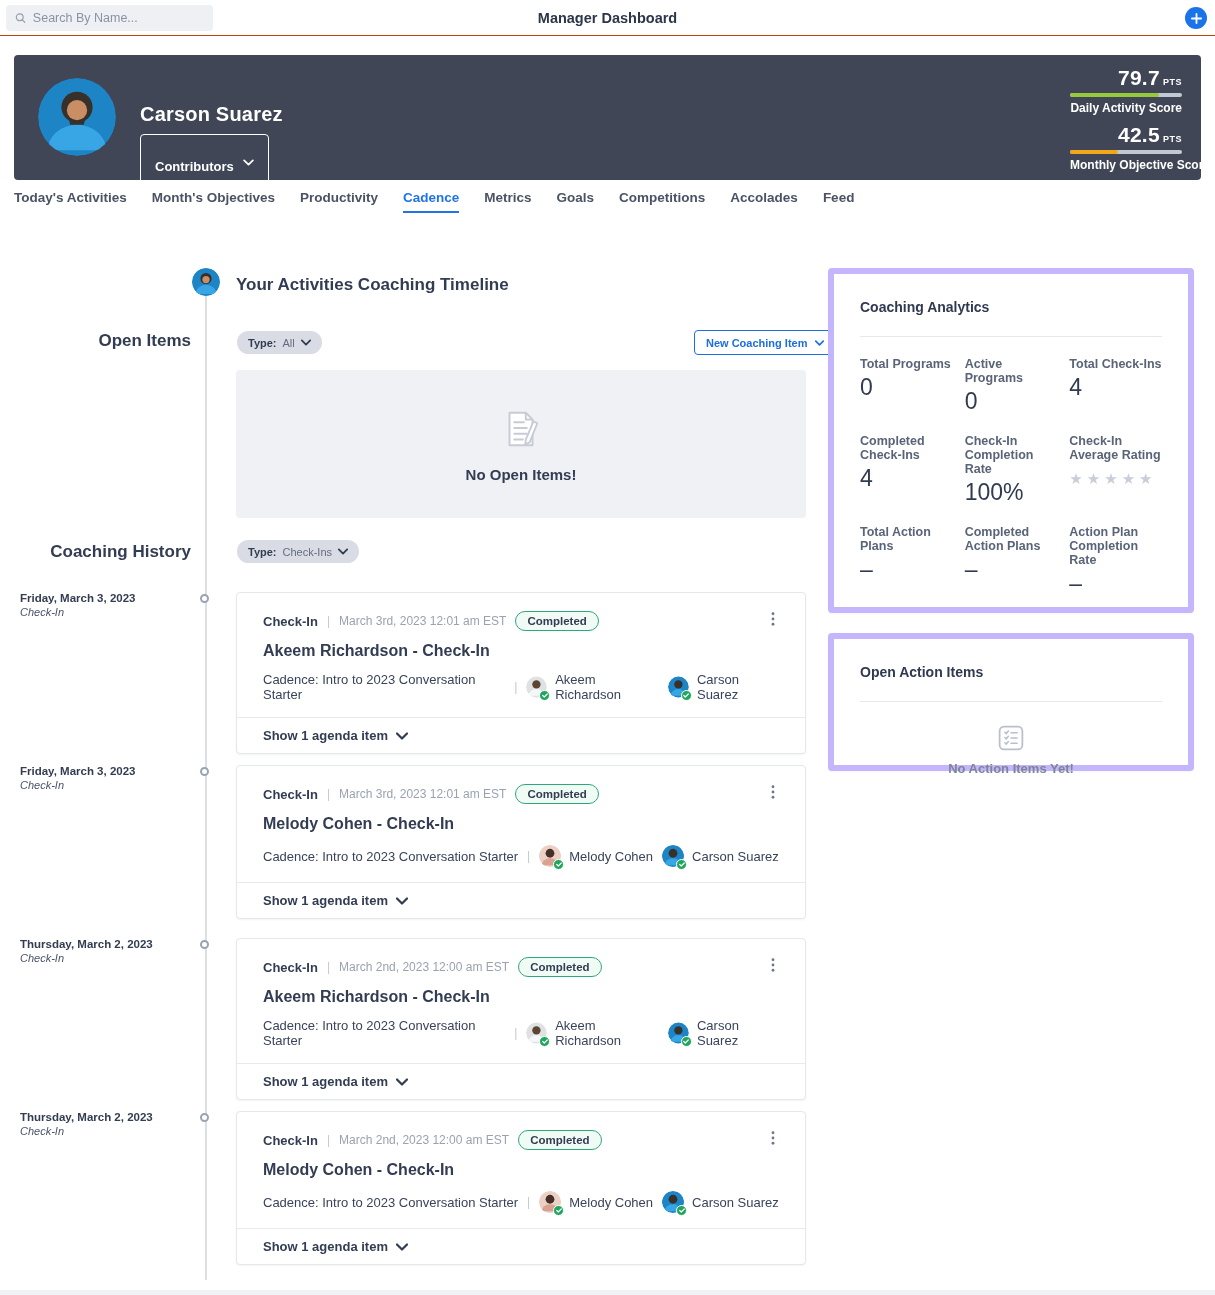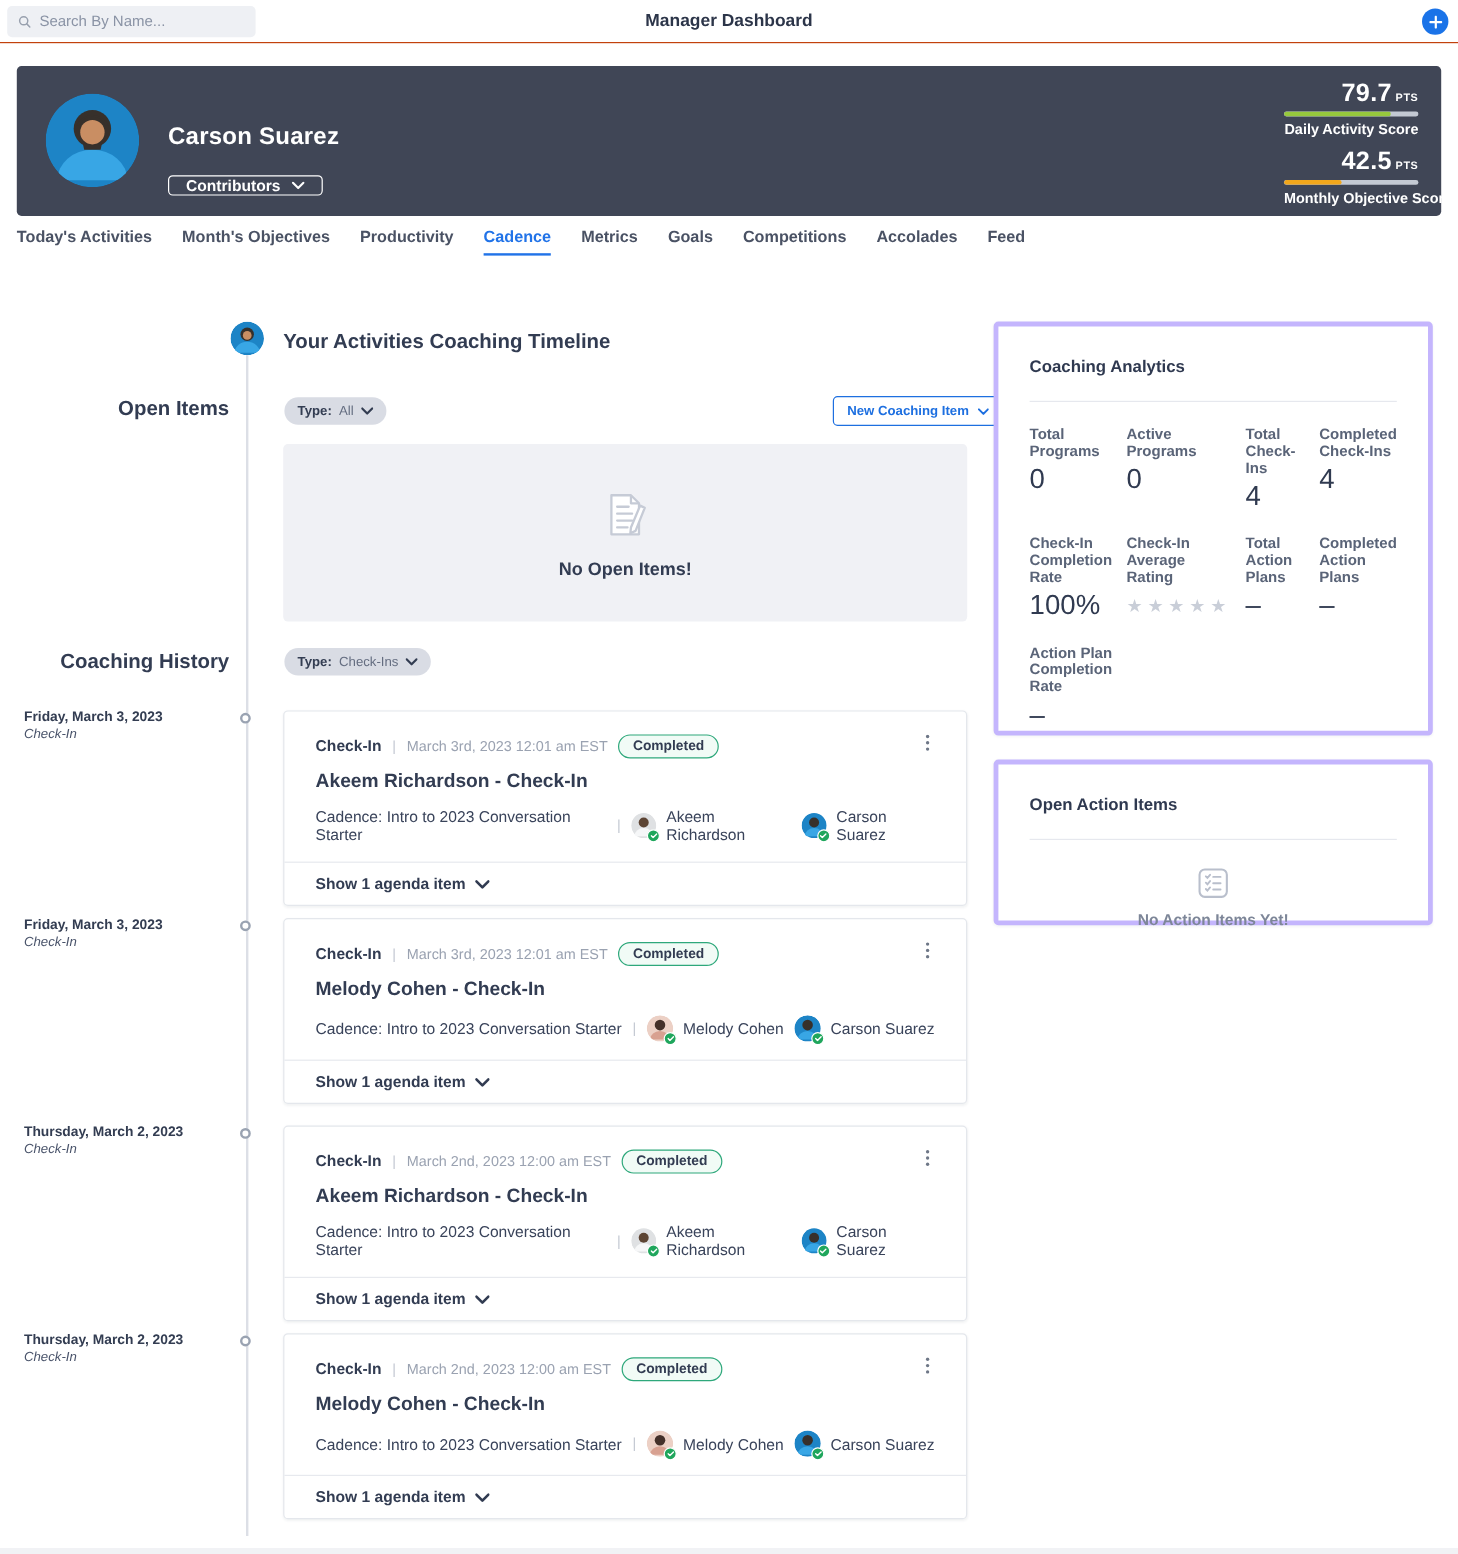--- a/index.html
+++ b/index.html
@@ -12,21 +12,21 @@
   .search-box { position:absolute; left:6px; top:5px; width:207px; height:26px; background:#eef0f4; border-radius:4px; display:flex; align-items:center; padding:0 9px; gap:7px; }
   .search-box input { border:none; background:transparent; outline:none; font:12.5px "Liberation Sans",sans-serif; color:#4a5264; width:100%; }
   .search-box input::placeholder { color:#8a93a5; }
   .topbar-title { position:absolute; left:0; right:0; top:0; height:36px; display:flex; align-items:center; justify-content:center; font-size:14.5px; font-weight:700; color:#2c3549; pointer-events:none; }
   .plus-btn { position:absolute; right:8px; top:7px; width:22px; height:22px; border-radius:50%; background:#1a73e8; display:flex; align-items:center; justify-content:center; cursor:pointer; }
 
   
   .profile { position:absolute; left:14px; top:55px; width:1187px; height:125px; background:#404656; border-radius:4px; color:#fff; }
   .profile-avatar { position:absolute; left:24px; top:23px; width:78px; height:78px; border-radius:50%; overflow:hidden; }
   .profile-name { position:absolute; left:126px; top:48px; font-size:20px; font-weight:800; letter-spacing:.2px; }
-  .contributors-btn { position:absolute; left:126px; top:91px; display:inline-flex; align-items:center; gap:9px; padding:0 14px; border:1px solid #fff; border-radius:4px; background:transparent; color:#fff; font-size:13px; font-weight:700; cursor:pointer; font-family:inherit; }
+  .contributors-btn { position:absolute; left:126px; top:79px; display:inline-flex; gap:9px; padding:24px 14px; border:1px solid #fff; border-radius:4px; background:transparent; color:#fff; font-size:13px; font-weight:700; cursor:pointer; font-family:inherit; }
   .scores { position:absolute; right:19px; top:12px; width:112px; }
   .score-value { text-align:right; font-size:21px; font-weight:800; letter-spacing:.3px; line-height:1; }
   .score-unit { font-size:9px; font-weight:800; margin-left:3px; letter-spacing:.5px; }
   .score-bar { margin-top:5px; width:112px; height:4px; border-radius:2px; background:#c3c9d3; overflow:hidden; }
   .score-fill { height:100%; border-radius:2px; }
   .score-label { margin-top:4px; text-align:right; font-size:12px; font-weight:700; white-space:nowrap; }
   .score-block + .score-block { margin-top:9px; }
 
   
   .nav { position:absolute; left:14px; top:190px; display:flex; gap:25px; }
@@ -61,26 +61,26 @@
   .kebab { margin-left:auto; cursor:pointer; padding:2px 4px; }
   .card-title { margin-top:10px; font-size:16px; font-weight:800; color:#323c52; }
   .card-people { margin-top:12px; display:flex; align-items:center; gap:9px; font-size:13px; color:#39435a; }
   .person { display:flex; align-items:center; gap:8px; }
   .avatar-wrap { position:relative; width:22px; height:22px; }
   .avatar-sm { width:22px; height:22px; border-radius:50%; overflow:hidden; display:block; }
   .check-badge { position:absolute; right:-3px; bottom:-3px; width:11px; height:11px; border-radius:50%; background:#1fa65c; border:1.5px solid #fff; display:flex; align-items:center; justify-content:center; }
   .card-footer { border-top:1px solid #e7e9ee; padding:10px 26px; display:flex; align-items:center; gap:8px; font-size:13px; font-weight:700; color:#323c52; cursor:pointer; }
 
   
-  .side-card { position:absolute; left:828px; width:366px; background:#fff; border:4px solid #c4b5fd; border-radius:4px; box-shadow:0 1px 2px rgba(40,50,70,.05); padding:25px 26px; }
+  .side-card { position:absolute; left:828px; width:366px; background:#fff; border:6px solid #c4b5fd; border-radius:4px; box-shadow:0 1px 2px rgba(40,50,70,.05); padding:25px 26px; }
   .side-card.analytics { top:268px; height:345px; }
   .side-card.actions { top:633px; height:138px; }
   .side-title { font-size:14px; font-weight:800; color:#2f3950; }
   .side-divider { margin-top:21px; border:none; border-top:1px solid #e6e8ee; }
-  .stats-grid { margin-top:20px; display:grid; grid-template-columns:1fr 1fr 1fr 1fr; row-gap:19px; column-gap:12px; }
+  .stats-grid { margin-top:20px; display:grid; grid-template-columns:1fr 1fr 1fr; row-gap:19px; column-gap:12px; }
   .stat-label { font-size:12.5px; font-weight:600; color:#5a6478; }
   .stat-value { margin-top:3px; font-size:23px; color:#303a50; }
   .stat-value.stars { font-size:15px; color:#c9ced8; letter-spacing:4px; margin-top:8px; }
   .actions-empty { margin-top:22px; display:flex; flex-direction:column; align-items:center; gap:9px; }
   .actions-empty-text { font-size:13px; font-weight:600; color:#7d8698; }
 
   
   .av { width:100%; height:100%; display:block; }
   .av-carson .av-bg { fill:#1d84c6; } .av-carson .av-head { fill:#37302b; } .av-carson .av-body { fill:#38a6e5; }
   .av-akeem  .av-bg { fill:#dfe1e3; } .av-akeem  .av-head { fill:#5d4534; } .av-akeem  .av-body { fill:#f6f7f8; }

